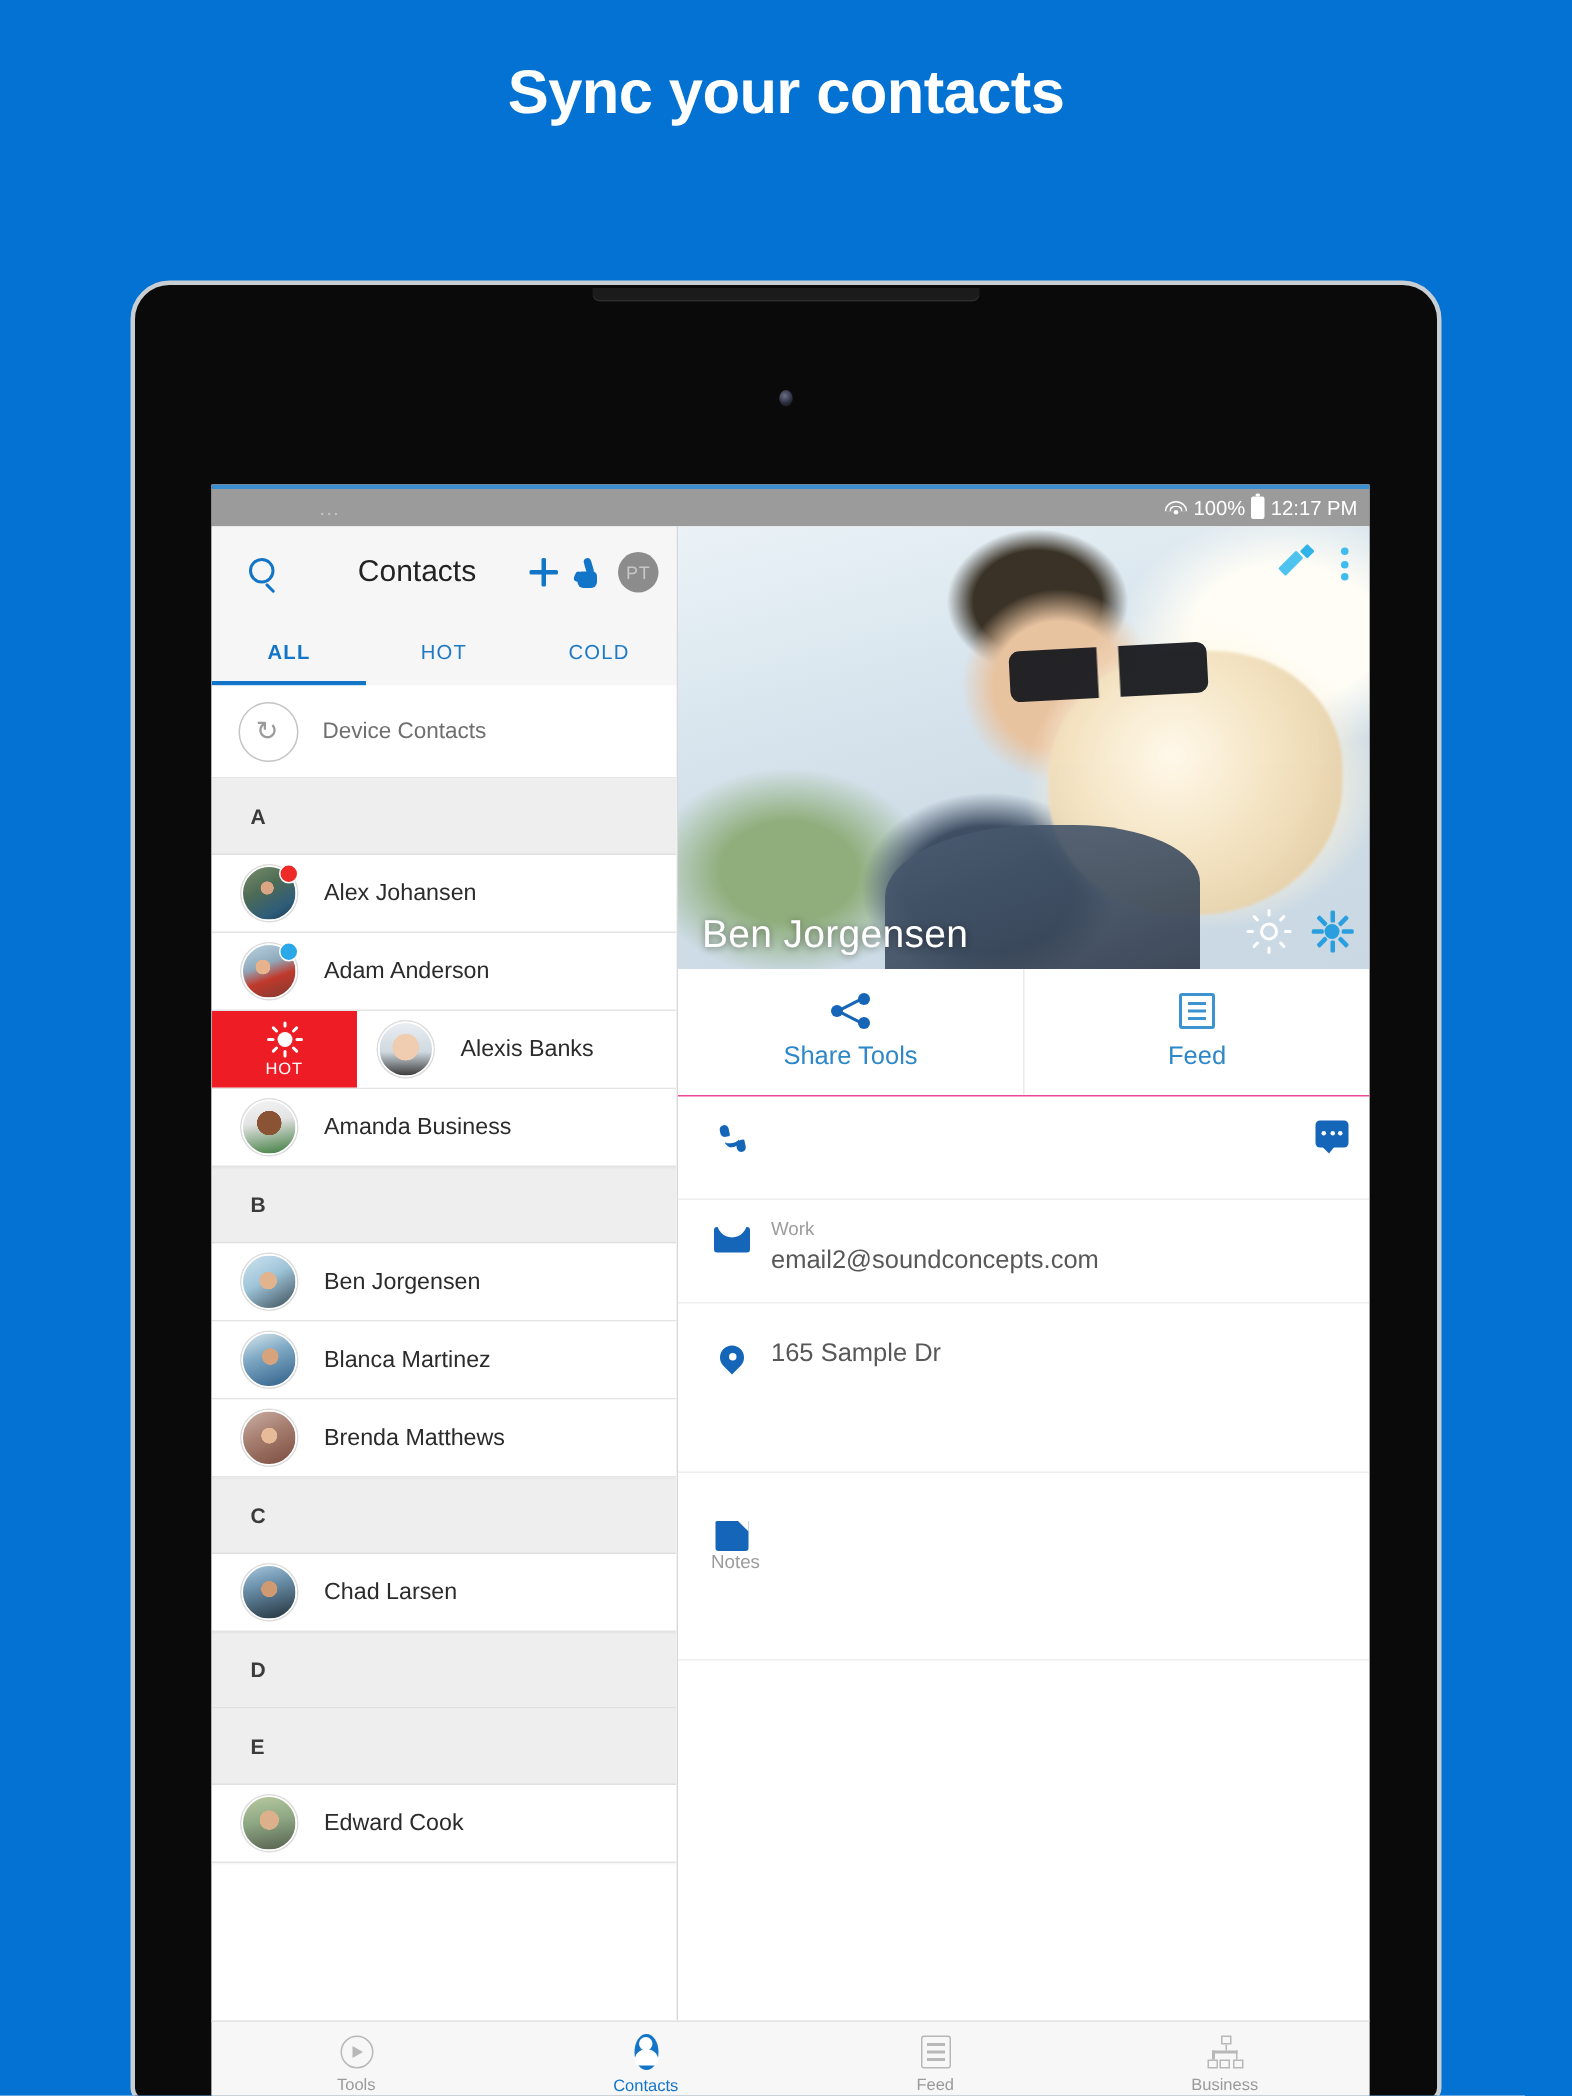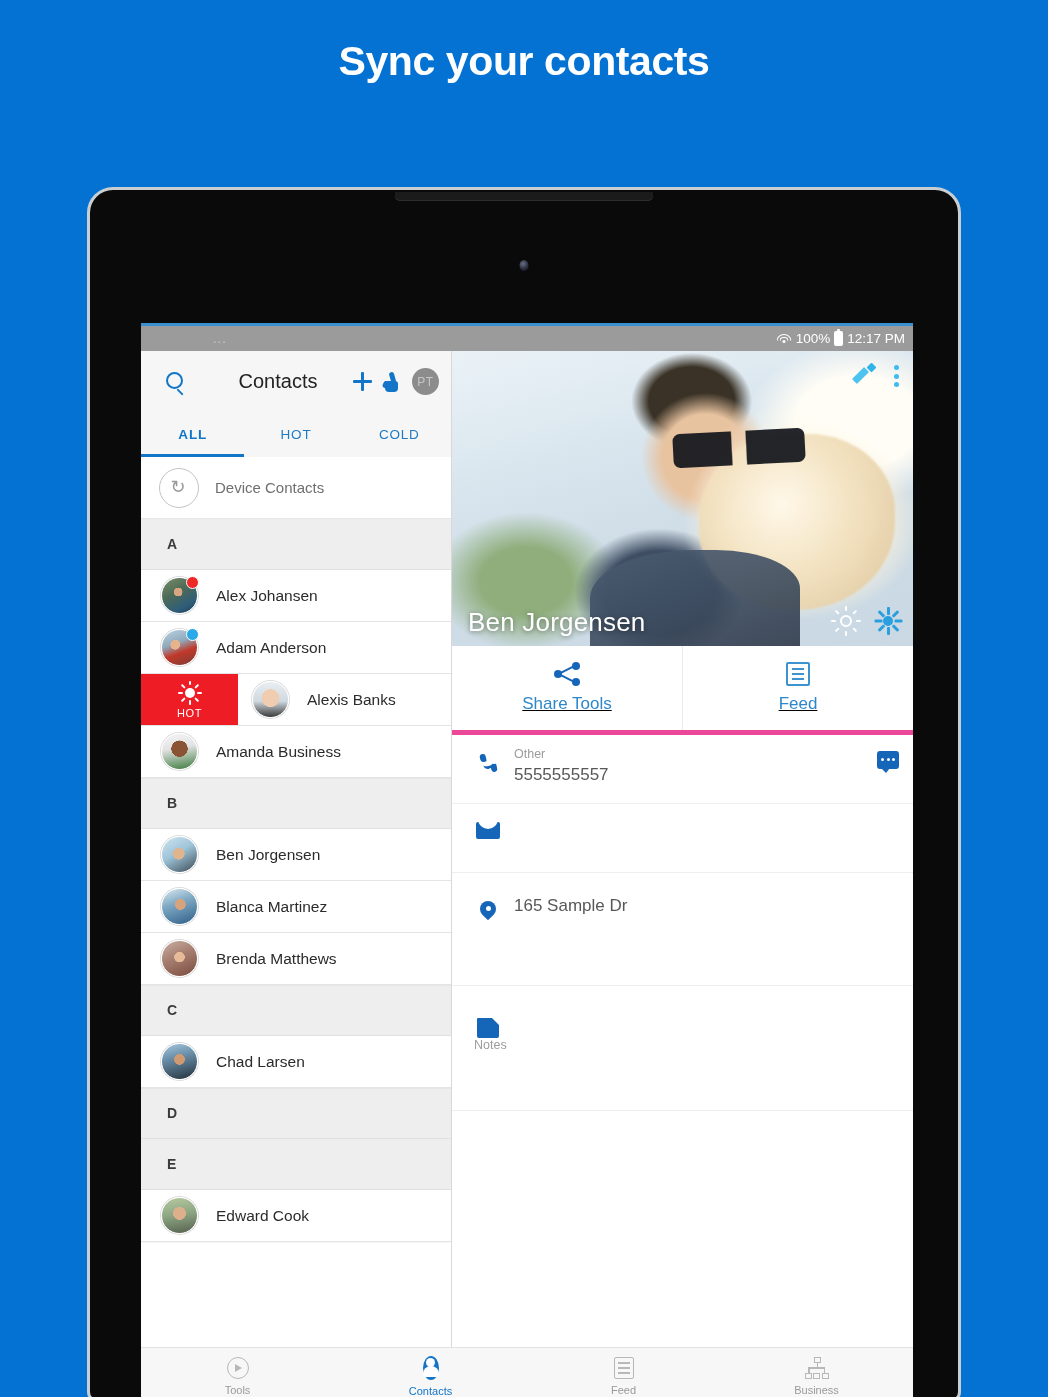--- a/index.html
+++ b/index.html
@@ -177,21 +177,21 @@
   .kebab i{width:5px;height:5px;border-radius:50%;background:#3ebbef;display:block;}
 
   .hero-temp{position:absolute;right:10px;bottom:10px;display:flex;align-items:center;gap:12px;}
   .sun-ico{width:30px;height:30px;position:relative;}
   .sun-ico .core{position:absolute;left:9px;top:9px;width:12px;height:12px;border-radius:50%;border:2px solid #fff;box-sizing:border-box;}
   .sun-ico .ray{position:absolute;left:14px;top:0;width:2px;height:5px;background:#fff;border-radius:1px;transform-origin:1px 15px;}
   .cold-ico{width:30px;height:30px;position:relative;}
   .cold-ico .core{position:absolute;left:10px;top:10px;width:10px;height:10px;border-radius:50%;background:#2a9fe0;}
   .cold-ico .ray{position:absolute;left:13.5px;top:1px;width:3px;height:8px;background:#2a9fe0;border-radius:1px;transform-origin:1.5px 14px;}
 
-  .act-row{height:84px;display:flex;border-bottom:5px solid #ec4899;text-decoration:underline;}
+  .act-row{height:84px;display:flex;border-bottom:1px solid #ec4899;}
   .act{flex:1;display:flex;flex-direction:column;align-items:center;justify-content:center;gap:8px;}
   .act + .act{border-left:1px solid #eaeaea;}
   .act-label{font-size:17px;color:#2d87c9;}
   .share-ico{width:26px;height:24px;position:relative;}
   .share-ico i{position:absolute;width:8px;height:8px;border-radius:50%;background:#1565b8;}
   .share-ico i.a{right:0;top:0;}
   .share-ico i.b{left:0;top:8px;}
   .share-ico i.c{right:0;bottom:0;}
   .share-ico s{position:absolute;height:2px;background:#1565b8;display:block;text-decoration:none;}
   .share-ico s.l1{width:15px;left:5px;top:7px;transform:rotate(-27deg);}
@@ -481,36 +481,36 @@
               <span class="act-label">Feed</span>
             </div>
           </div>
 
           <div class="field">
             <span class="ico">
               <span class="phone-ico">
                   <s></s>
                 </span>
             </span>
-            <span class="txt">
-              <div class="f-label">Other</div>
-              <div class="f-value">5555555557</div>
-            </span>
             <span class="msg-btn">
               <span class="msg-dots">
                   <i></i>
                   <i></i>
                   <i></i>
                 </span>
             </span>
           </div>
 
           <div class="field">
             <span class="ico">
               <span class="mail-ico"></span>
+            </span>
+            <span class="txt">
+              <div class="f-label">Work</div>
+              <div class="f-value">email2@soundconcepts.com</div>
             </span>
           </div>
 
           <div class="field" style="min-height:78px;padding-top:22px;">
             <span class="ico">
               <span class="pin-ico"></span>
             </span>
             <span class="txt">
               <div class="f-value">165 Sample Dr</div>
             </span>

